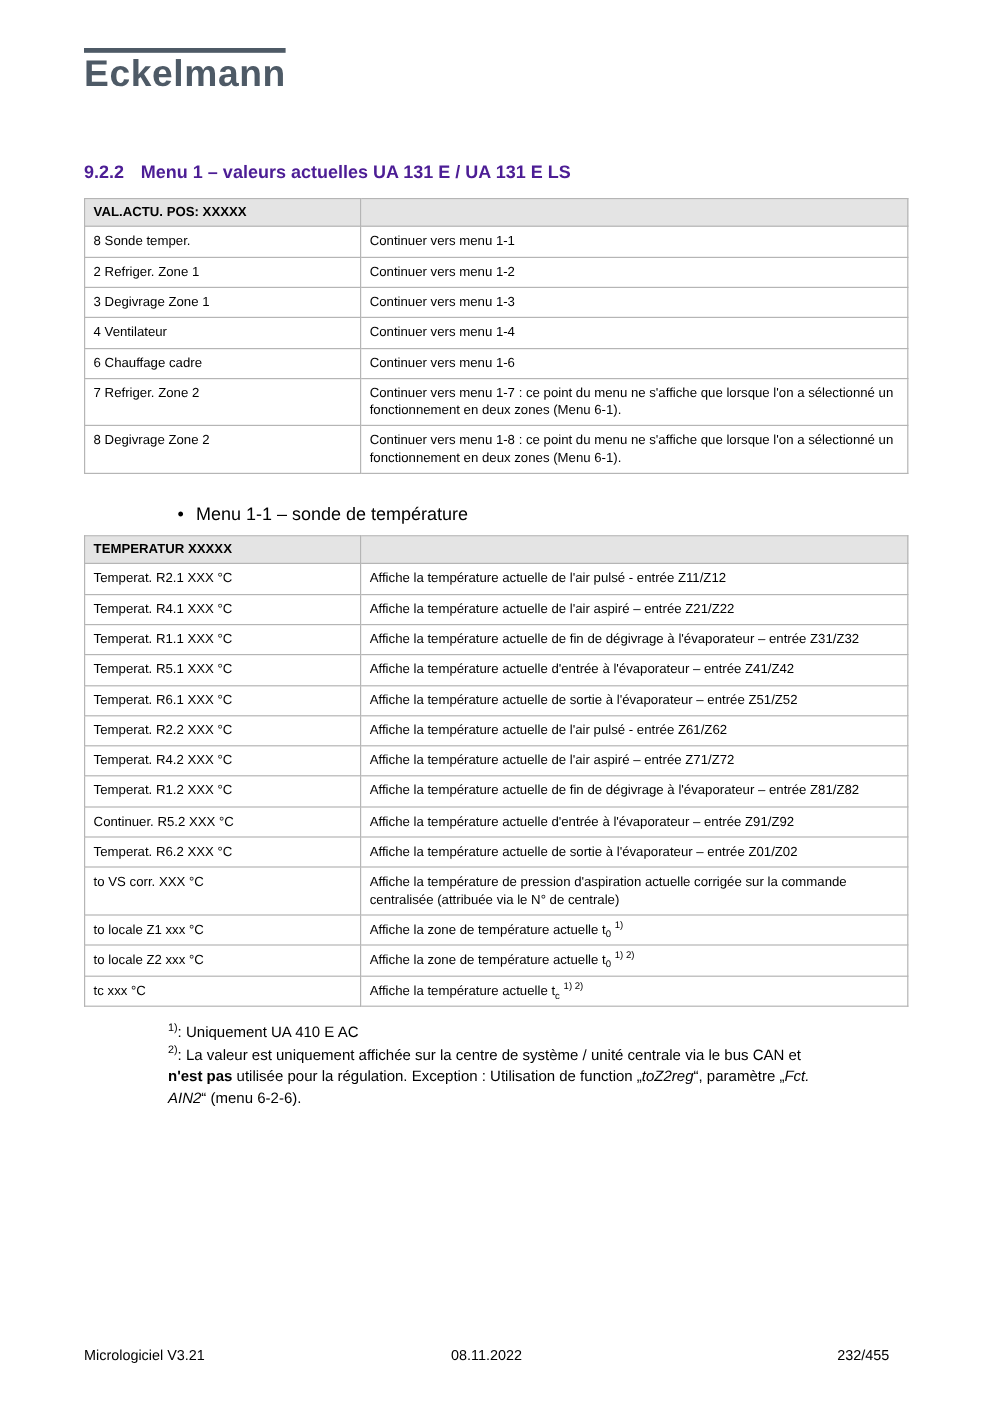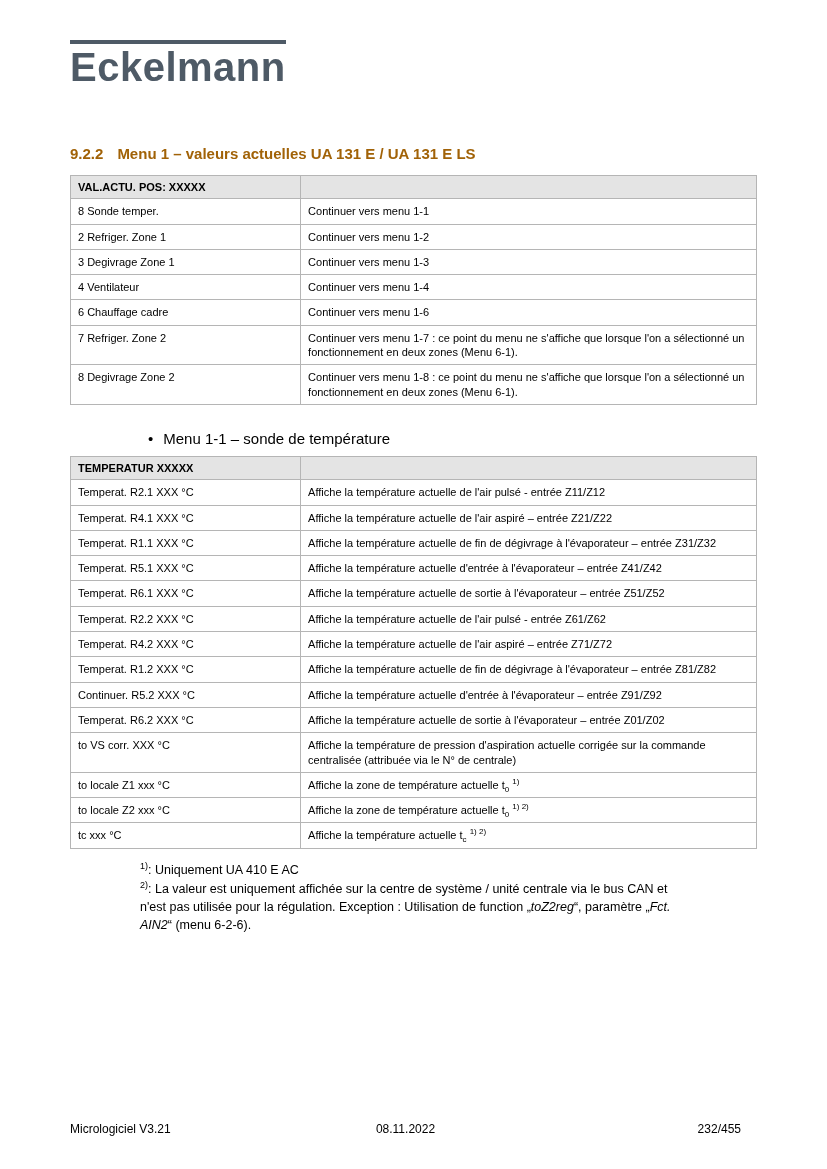--- a/index.html
+++ b/index.html
@@ -11,35 +11,35 @@
     height: 1169px;
     background: #fff;
     overflow: hidden;
   }
   .content { margin: 0 70px; }
 
   
   .logo {
     display: inline-block;
     margin: 40px 0 0 70px;
-    font-size: 40px;
+    font-size: 31px;
     font-weight: bold;
     letter-spacing: 0.5px;
     color: #4e5a66;
     border-top: 4px solid #4e5a66;
     padding-top: 1px;
     line-height: 1.1;
   }
 
   
   .heading {
     margin: 56px 70px 13px 70px;
     font-size: 15px;
     font-weight: bold;
-    color: #a16207;
+    color: #4c1d95;
   }
   .heading .num { margin-right: 14px; }
 
   
   table.doc-table {
     width: 687px;
     border-collapse: collapse;
     table-layout: fixed;
     font-size: 11px;
     line-height: 1.3;
@@ -68,21 +68,21 @@
   .bullet-line {
     margin: 25px 70px 9px 78px;
     font-size: 15px;
   }
   .bullet-line .dot { margin-right: 10px; }
 
   
   .footnotes { margin: 12px 70px 0 70px; font-size: 12.5px; line-height: 1.45; }
   .footnote { margin-bottom: 1px; }
   .footnote sup { font-size: 9px; vertical-align: super; line-height: 0; }
-  .footnote b { font-weight: normal; }
+  .footnote b { font-weight: bold; }
   .footnote i { font-style: italic; }
 
   
   .footer {
     position: absolute;
     left: 70px;
     right: 86px;
     bottom: 33px;
     display: flex;
     justify-content: space-between;

